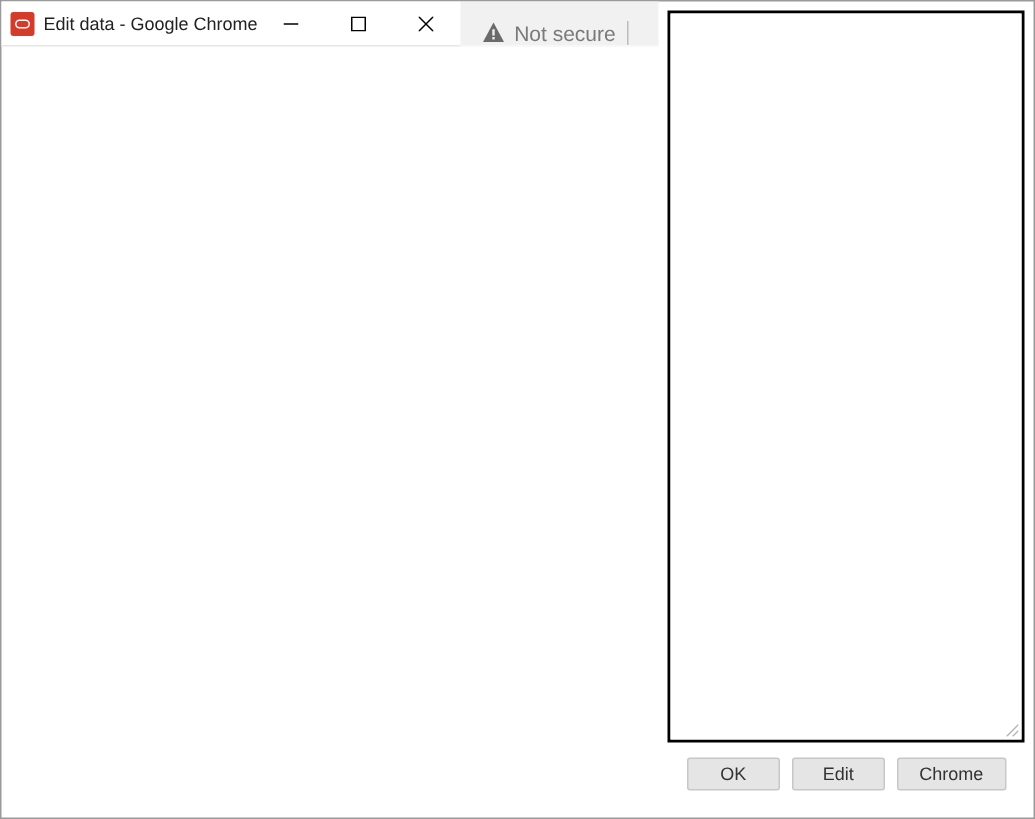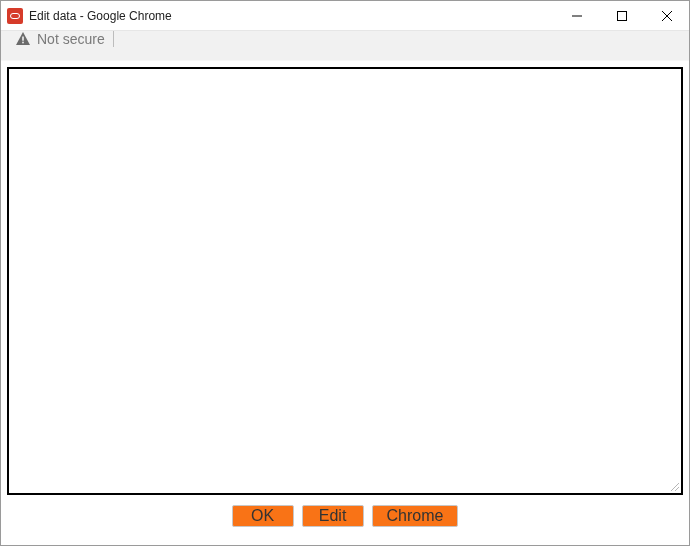--- a/index.html
+++ b/index.html
@@ -9,21 +9,21 @@
       font-family: "Segoe UI", Tahoma, sans-serif;
       background: #fff;
       overflow: hidden;
     }
     .window {
       width: 690px;
       height: 546px;
       border: 1px solid #9a9a9a;
       background: #fff;
       display: flex;
-      flex-direction: column;
+      flex-direction: row;
     }
     
     .titlebar {
       height: 30px;
       background: #fff;
       display: flex;
       align-items: center;
       padding-left: 6px;
       flex-shrink: 0;
       border-bottom: 1px solid #e6e6e6;
@@ -61,21 +61,21 @@
       align-items: center;
       justify-content: center;
       color: #222;
     }
     .win-btn svg { display: block; }
     
     .urlbar {
       height: 30px;
       background: #f1f1f1;
       display: flex;
-      align-items: flex-start;
+      align-items: flex-end;
       padding: 0 10px 0 14px;
       flex-shrink: 0;
       border-bottom: 1px solid #f7f7f7;
     }
     .warn-icon {
       width: 16px;
       height: 16px;
       display: flex;
       align-items: center;
       justify-content: center;
@@ -135,23 +135,23 @@
       display: flex;
       justify-content: center;
       gap: 8px;
       padding: 10px 0 12px 0;
       flex-shrink: 0;
     }
     .btn {
       min-width: 62px;
       height: 22px;
       padding: 0 14px;
-      font-size: 16px;
+      font-size: 12px;
       color: #333;
-      background: #f97316;
+      background: #e5e5e5;
       border: 1px solid #c7c7c7;
       border-radius: 2px;
       display: flex;
       align-items: center;
       justify-content: center;
       cursor: default;
     }
   </style>
 </head>
 <body>

